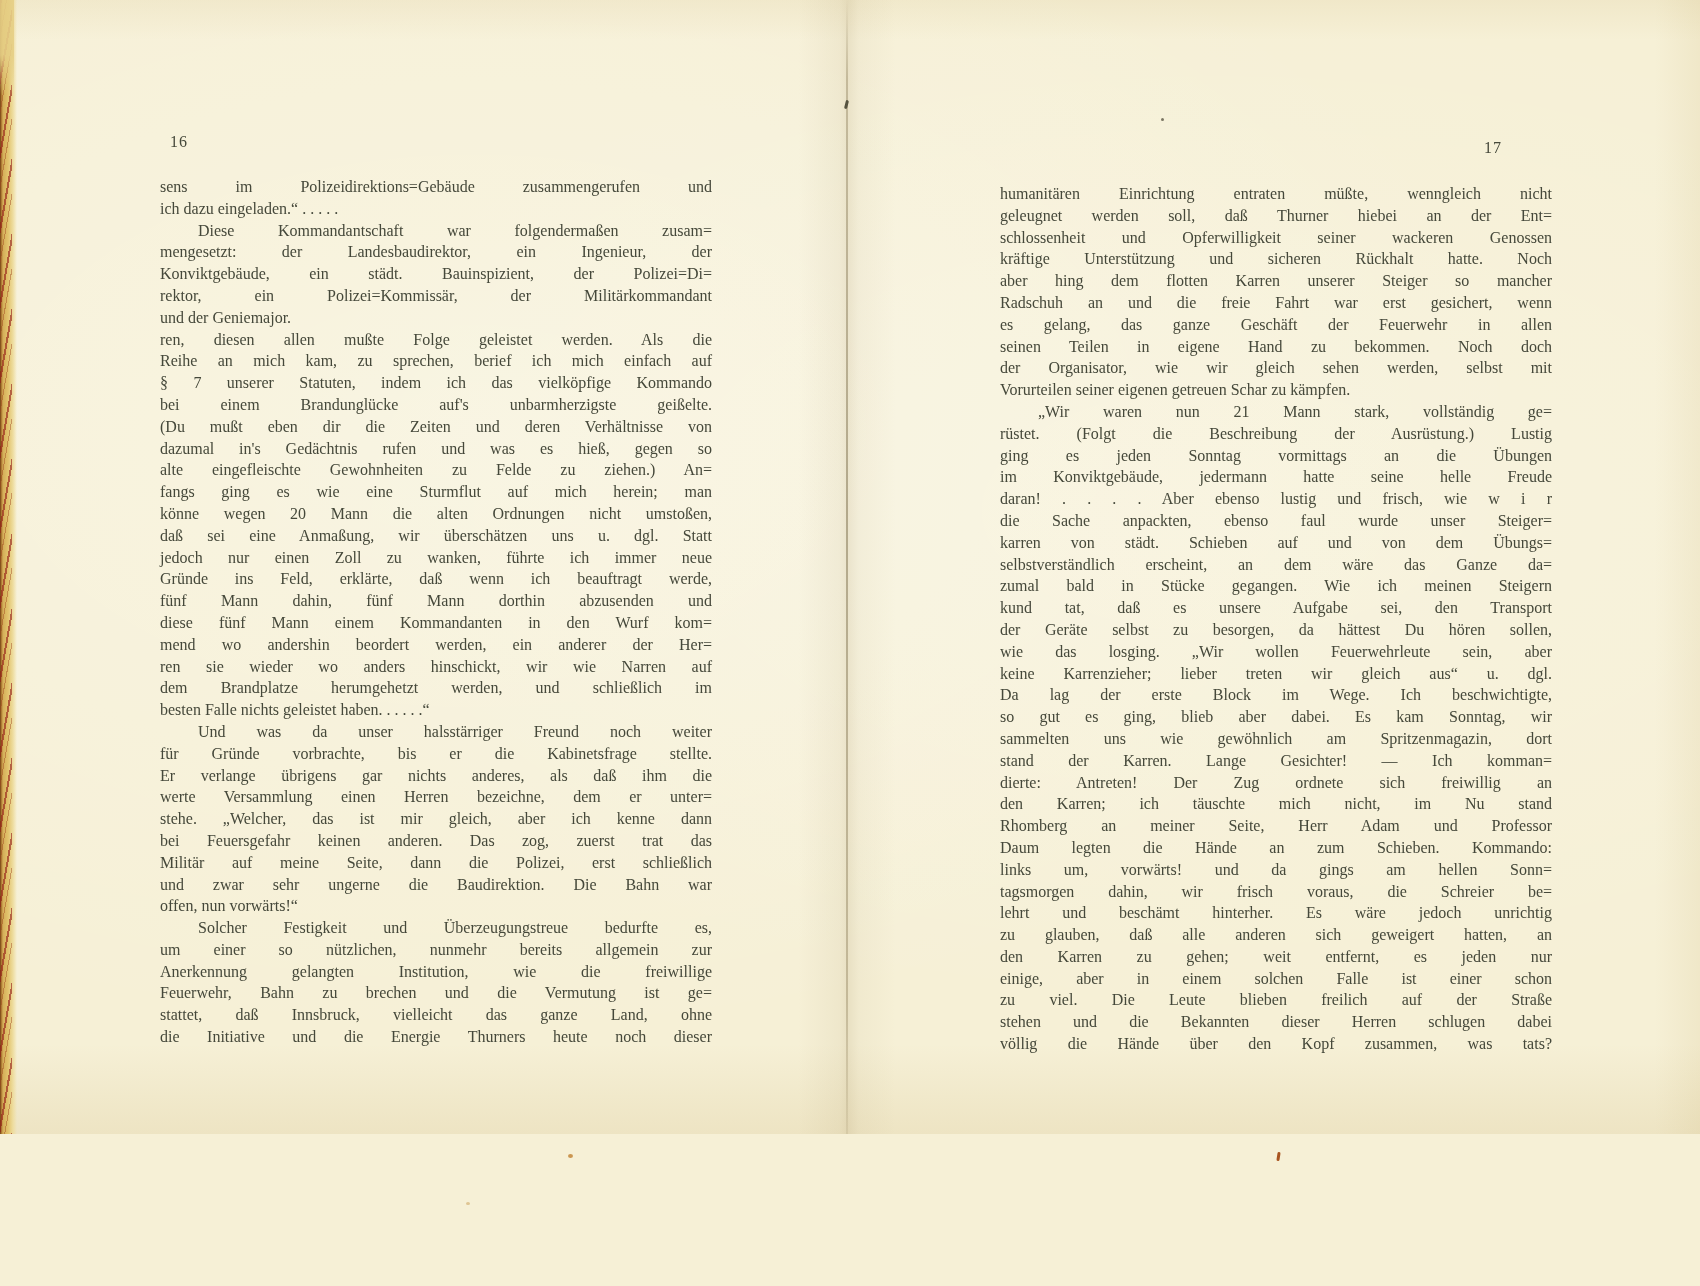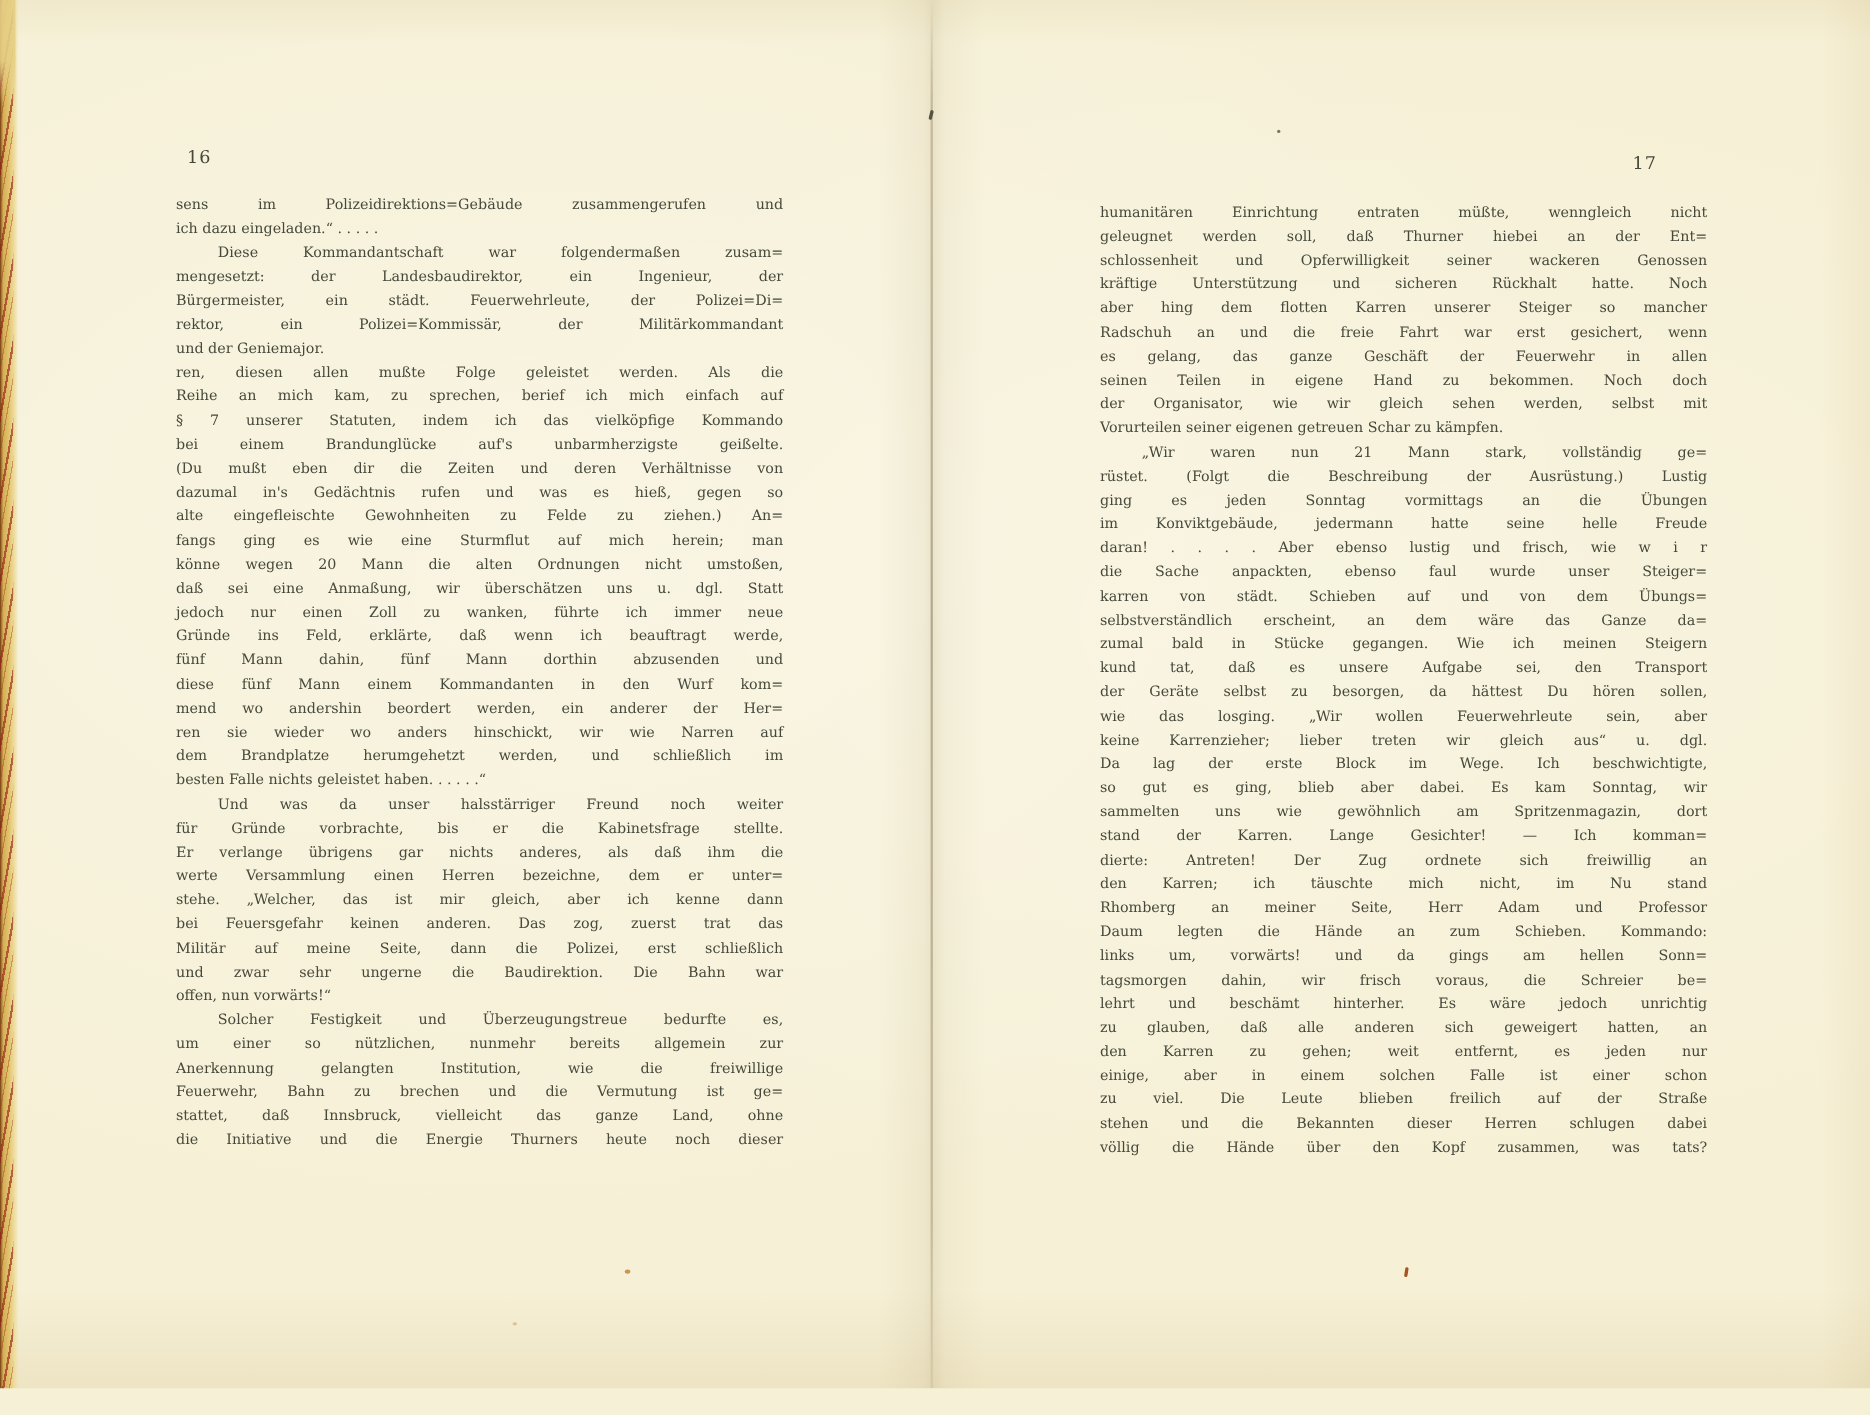--- a/index.html
+++ b/index.html
@@ -7,28 +7,29 @@
     padding: 0;
     width: 1700px;
     height: 1286px;
     overflow: hidden;
     background: #f6f0d6;
     font-family: "DejaVu Serif", serif;
   }
   .scan {
     position: relative;
     width: 1700px;
-    height: 1262px;
+    height: 1134px;
     background:
       linear-gradient(to bottom, rgba(190,160,85,0.10) 0, rgba(190,160,85,0) 40px),
       linear-gradient(to top, rgba(185,155,80,0.14) 0, rgba(185,155,80,0) 90px),
       linear-gradient(to left, rgba(185,155,80,0.10) 0, rgba(185,155,80,0) 45px),
       radial-gradient(ellipse at 28% 38%, rgba(255,255,252,0.30), rgba(255,255,252,0) 62%),
       radial-gradient(ellipse at 72% 45%, rgba(255,255,250,0.22), rgba(255,255,250,0) 58%),
       #f6f0d6;
+    font-family: Liberation Serif, serif;
   }
   
   .edge-strip {
     position: absolute;
     left: 0; top: 0;
     width: 18px; height: 100%;
     background:
       linear-gradient(to bottom, rgba(230,207,134,0.9) 0 55px, rgba(230,207,134,0) 95px) left/14px 100% no-repeat,
       repeating-linear-gradient(100deg,
         rgba(148,28,22,0.62) 0 2px, rgba(148,28,22,0) 2px 6px,
@@ -57,21 +58,21 @@
     color: #45483a;
     font-size: 16px;
     letter-spacing: 1px;
   }
   .page-number.left  { left: 170px; top: 133px; }
   .page-number.right { left: 1484px; top: 139px; }
   .text-block {
     position: absolute;
     width: 552px;
     color: #45483a;
-    font-size: 13px;
+    font-size: 16px;
   }
   .text-block.left  { left: 160px; top: 176px; }
   .text-block.right { left: 1000px; top: 183px; }
   .para { margin: 0; }
   .line {
     line-height: 21.8px;
     height: 21.8px;
     text-align: justify;
     text-align-last: justify;
     white-space: nowrap;
@@ -105,21 +106,21 @@
   <div class="page-number right">17</div>
 
   <div class="text-block left">
       <div class="para">
         <div class="line">sens im Polizeidirektions=Gebäude zusammengerufen und</div>
         <div class="line end">ich dazu eingeladen.“ . . . . .</div>
       </div>
       <div class="para">
         <div class="line indent">Diese Kommandantschaft war folgendermaßen zusam=</div>
         <div class="line">mengesetzt: der Landesbaudirektor, ein Ingenieur, der</div>
-        <div class="line">Bürgermeister, ein städt. Feuerwehrleute, der Polizei=Di=</div>
+        <div class="line">Konviktgebäude, ein städt. Bauinspizient, der Polizei=Di=</div>
         <div class="line">rektor, ein Polizei=Kommissär, der Militärkommandant</div>
         <div class="line end">und der Geniemajor.</div>
       </div>
       <div class="para">
         <div class="line">ren, diesen allen mußte Folge geleistet werden.  Als die</div>
         <div class="line">Reihe an mich kam, zu sprechen, berief ich mich einfach auf</div>
         <div class="line">§ 7 unserer Statuten, indem ich das vielköpfige Kommando</div>
         <div class="line">bei einem Brandunglücke auf's unbarmherzigste geißelte.</div>
         <div class="line">(Du mußt eben dir die Zeiten und deren Verhältnisse von</div>
         <div class="line">dazumal in's Gedächtnis rufen und was es hieß, gegen so</div>

